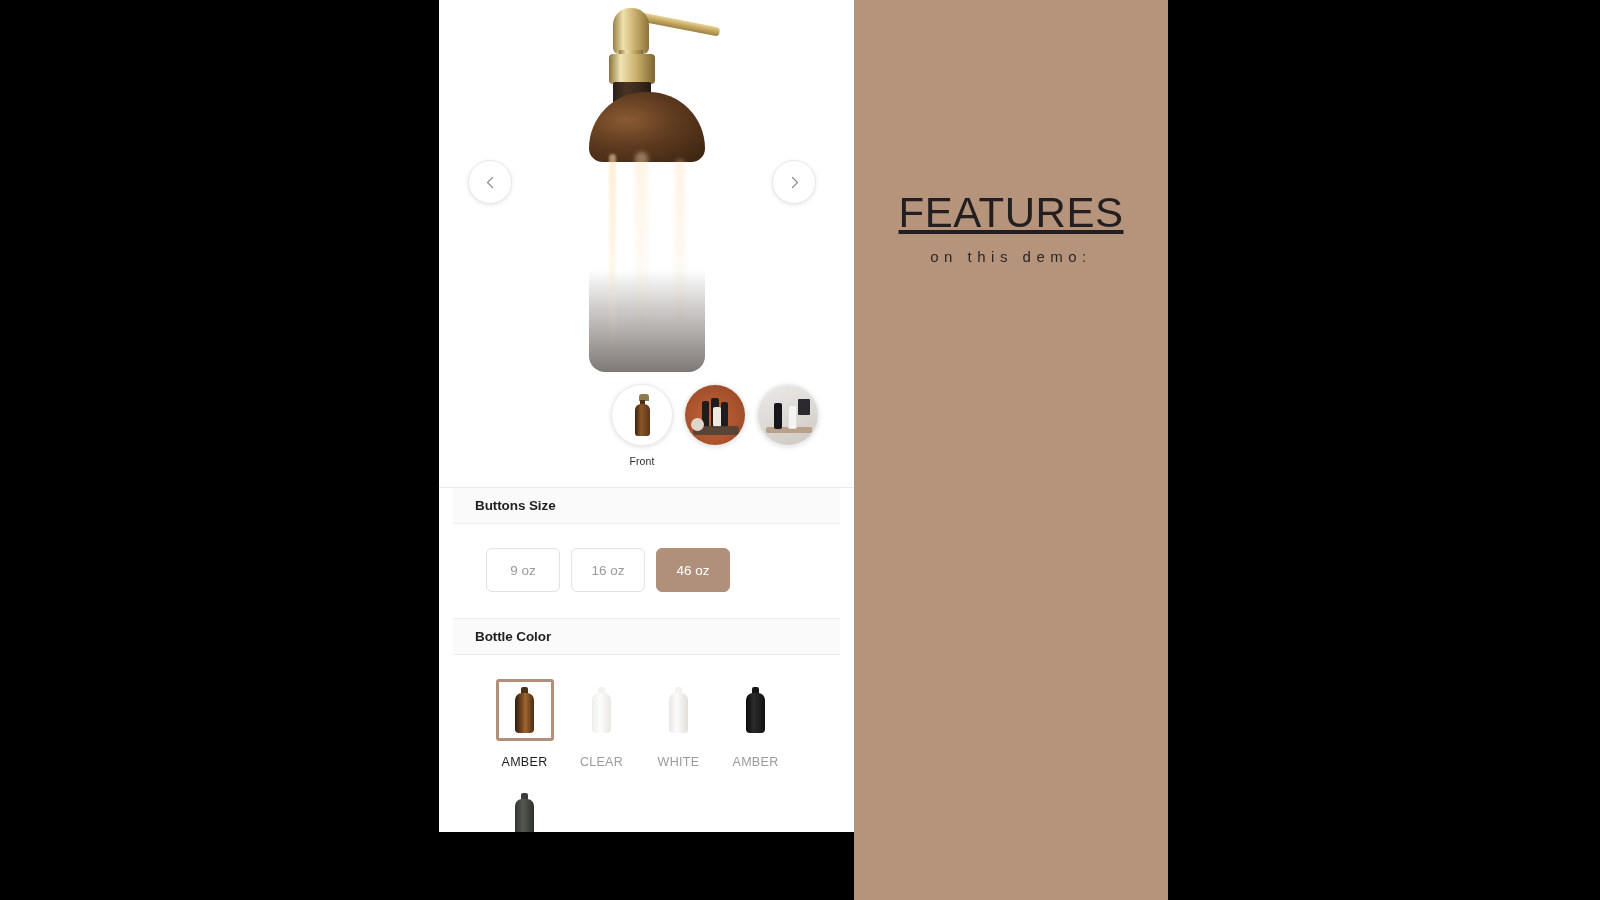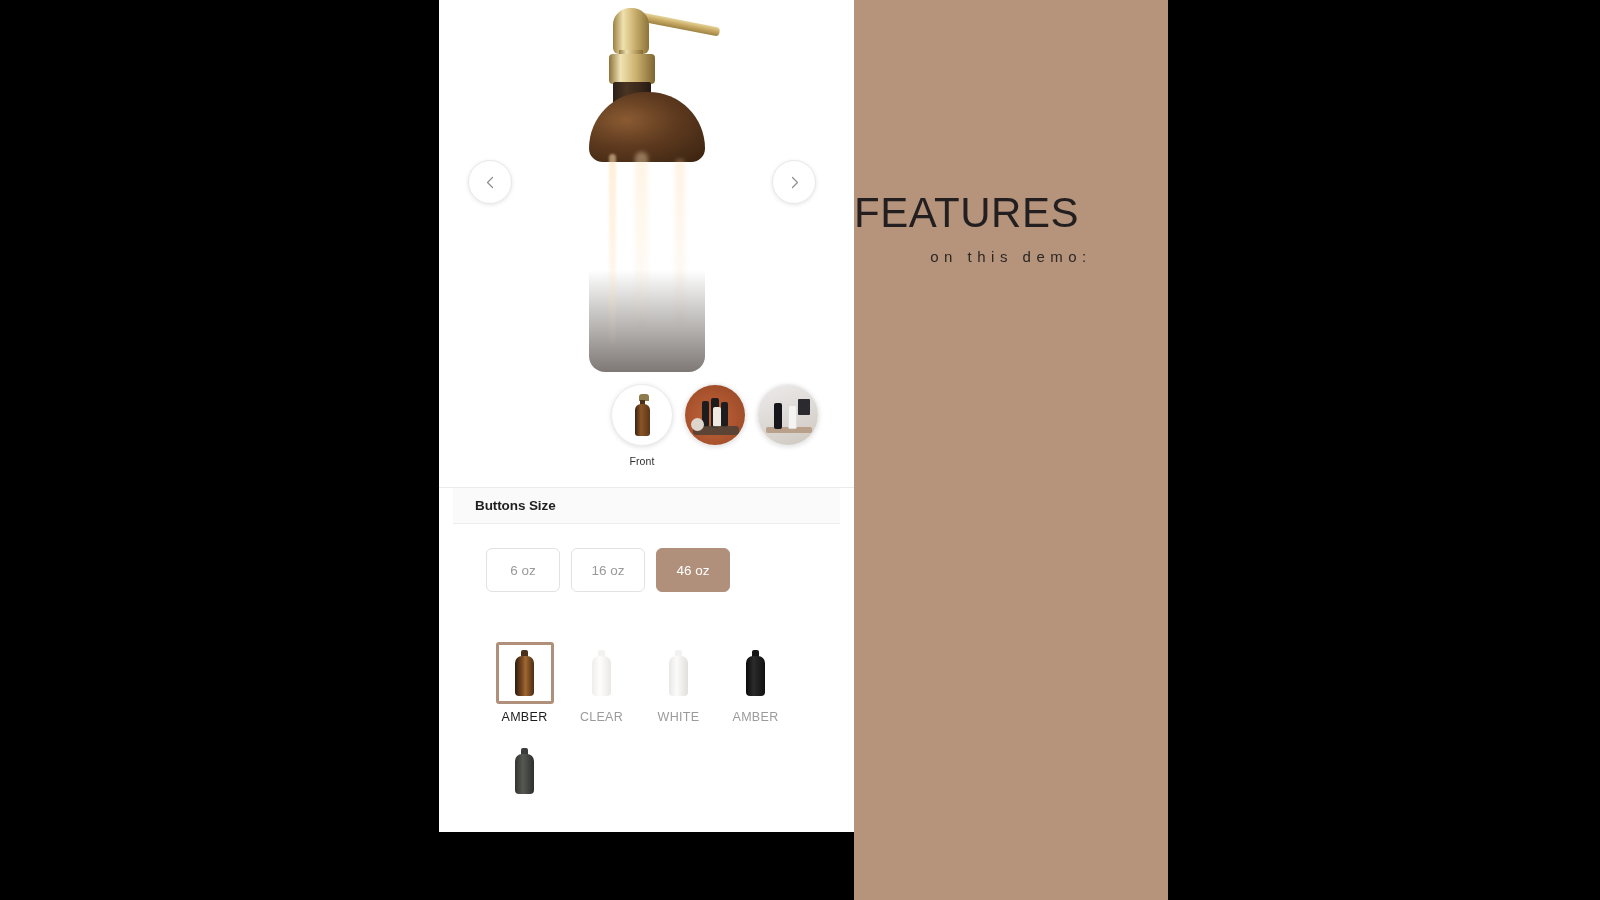--- a/index.html
+++ b/index.html
@@ -294,21 +294,21 @@
   }
   .color-swatch {
     width: 58px; height: 62px;
     border: 3px solid transparent;
     border-radius: 3px;
     background: #ffffff;
     display: flex; align-items: center; justify-content: center;
   }
   .color-item.selected .color-swatch { border-color: #b0907a; }
   .color-name {
-    margin-top: 6px;
+    margin-top: 14px;
     font-size: 12.5px;
     color: #9b9b9b;
     letter-spacing: .3px;
   }
   .color-item.selected .color-name { color: #1d1d1d; }
 
   
   .sw-bottle { position: relative; width: 19px; height: 46px; }
   .sw-bottle .cap  { position: absolute; left: 6px; top: 0; width: 7px; height: 7px; border-radius: 2px 2px 0 0; }
   .sw-bottle .bod  { position: absolute; left: 0; top: 6px; width: 19px; height: 40px; border-radius: 7px 7px 4px 4px; }
@@ -325,26 +325,27 @@
 
   
   .features {
     position: absolute;
     left: 854px; top: 0;
     width: 314px; height: 900px;
     background: #b5947b;
     padding-top: 192px;
   }
   .features-title {
-    text-align: left;
+    text-align: center;
     font-size: 42px;
     font-weight: 400;
     color: #231f20;
     letter-spacing: 0.5px;
     line-height: 1;
+    text-decoration: underline;
   }
   .features-sub {
     text-align: center;
     margin-top: 14px;
     font-size: 15px;
     color: #2b2624;
     letter-spacing: 5.5px;
   }
   .features-list {
     margin: 44px 0 0 62px;
@@ -447,28 +448,29 @@
         </div>
       </div>
 
       <div class="divider-top"></div>
     </div>
 
     <div>
       <div class="section-header">Buttons Size</div>
       <div class="section-body">
         <div class="size-row">
-          <div class="size-btn">6 oz</div>
+          <div class="size-btn">9 oz</div>
           <div class="size-btn">16 oz</div>
           <div class="size-btn selected">46 oz</div>
         </div>
       </div>
     </div>
 
     <div>
+      <div class="section-header">Bottle Color</div>
       <div class="section-body">
         <div class="color-grid">
 
           <div class="color-item selected">
             <div class="color-swatch">
               <div class="sw-bottle sw-amber">
                   <span class="cap"></span>
                   <span class="bod"></span>
                 </div>
             </div>

